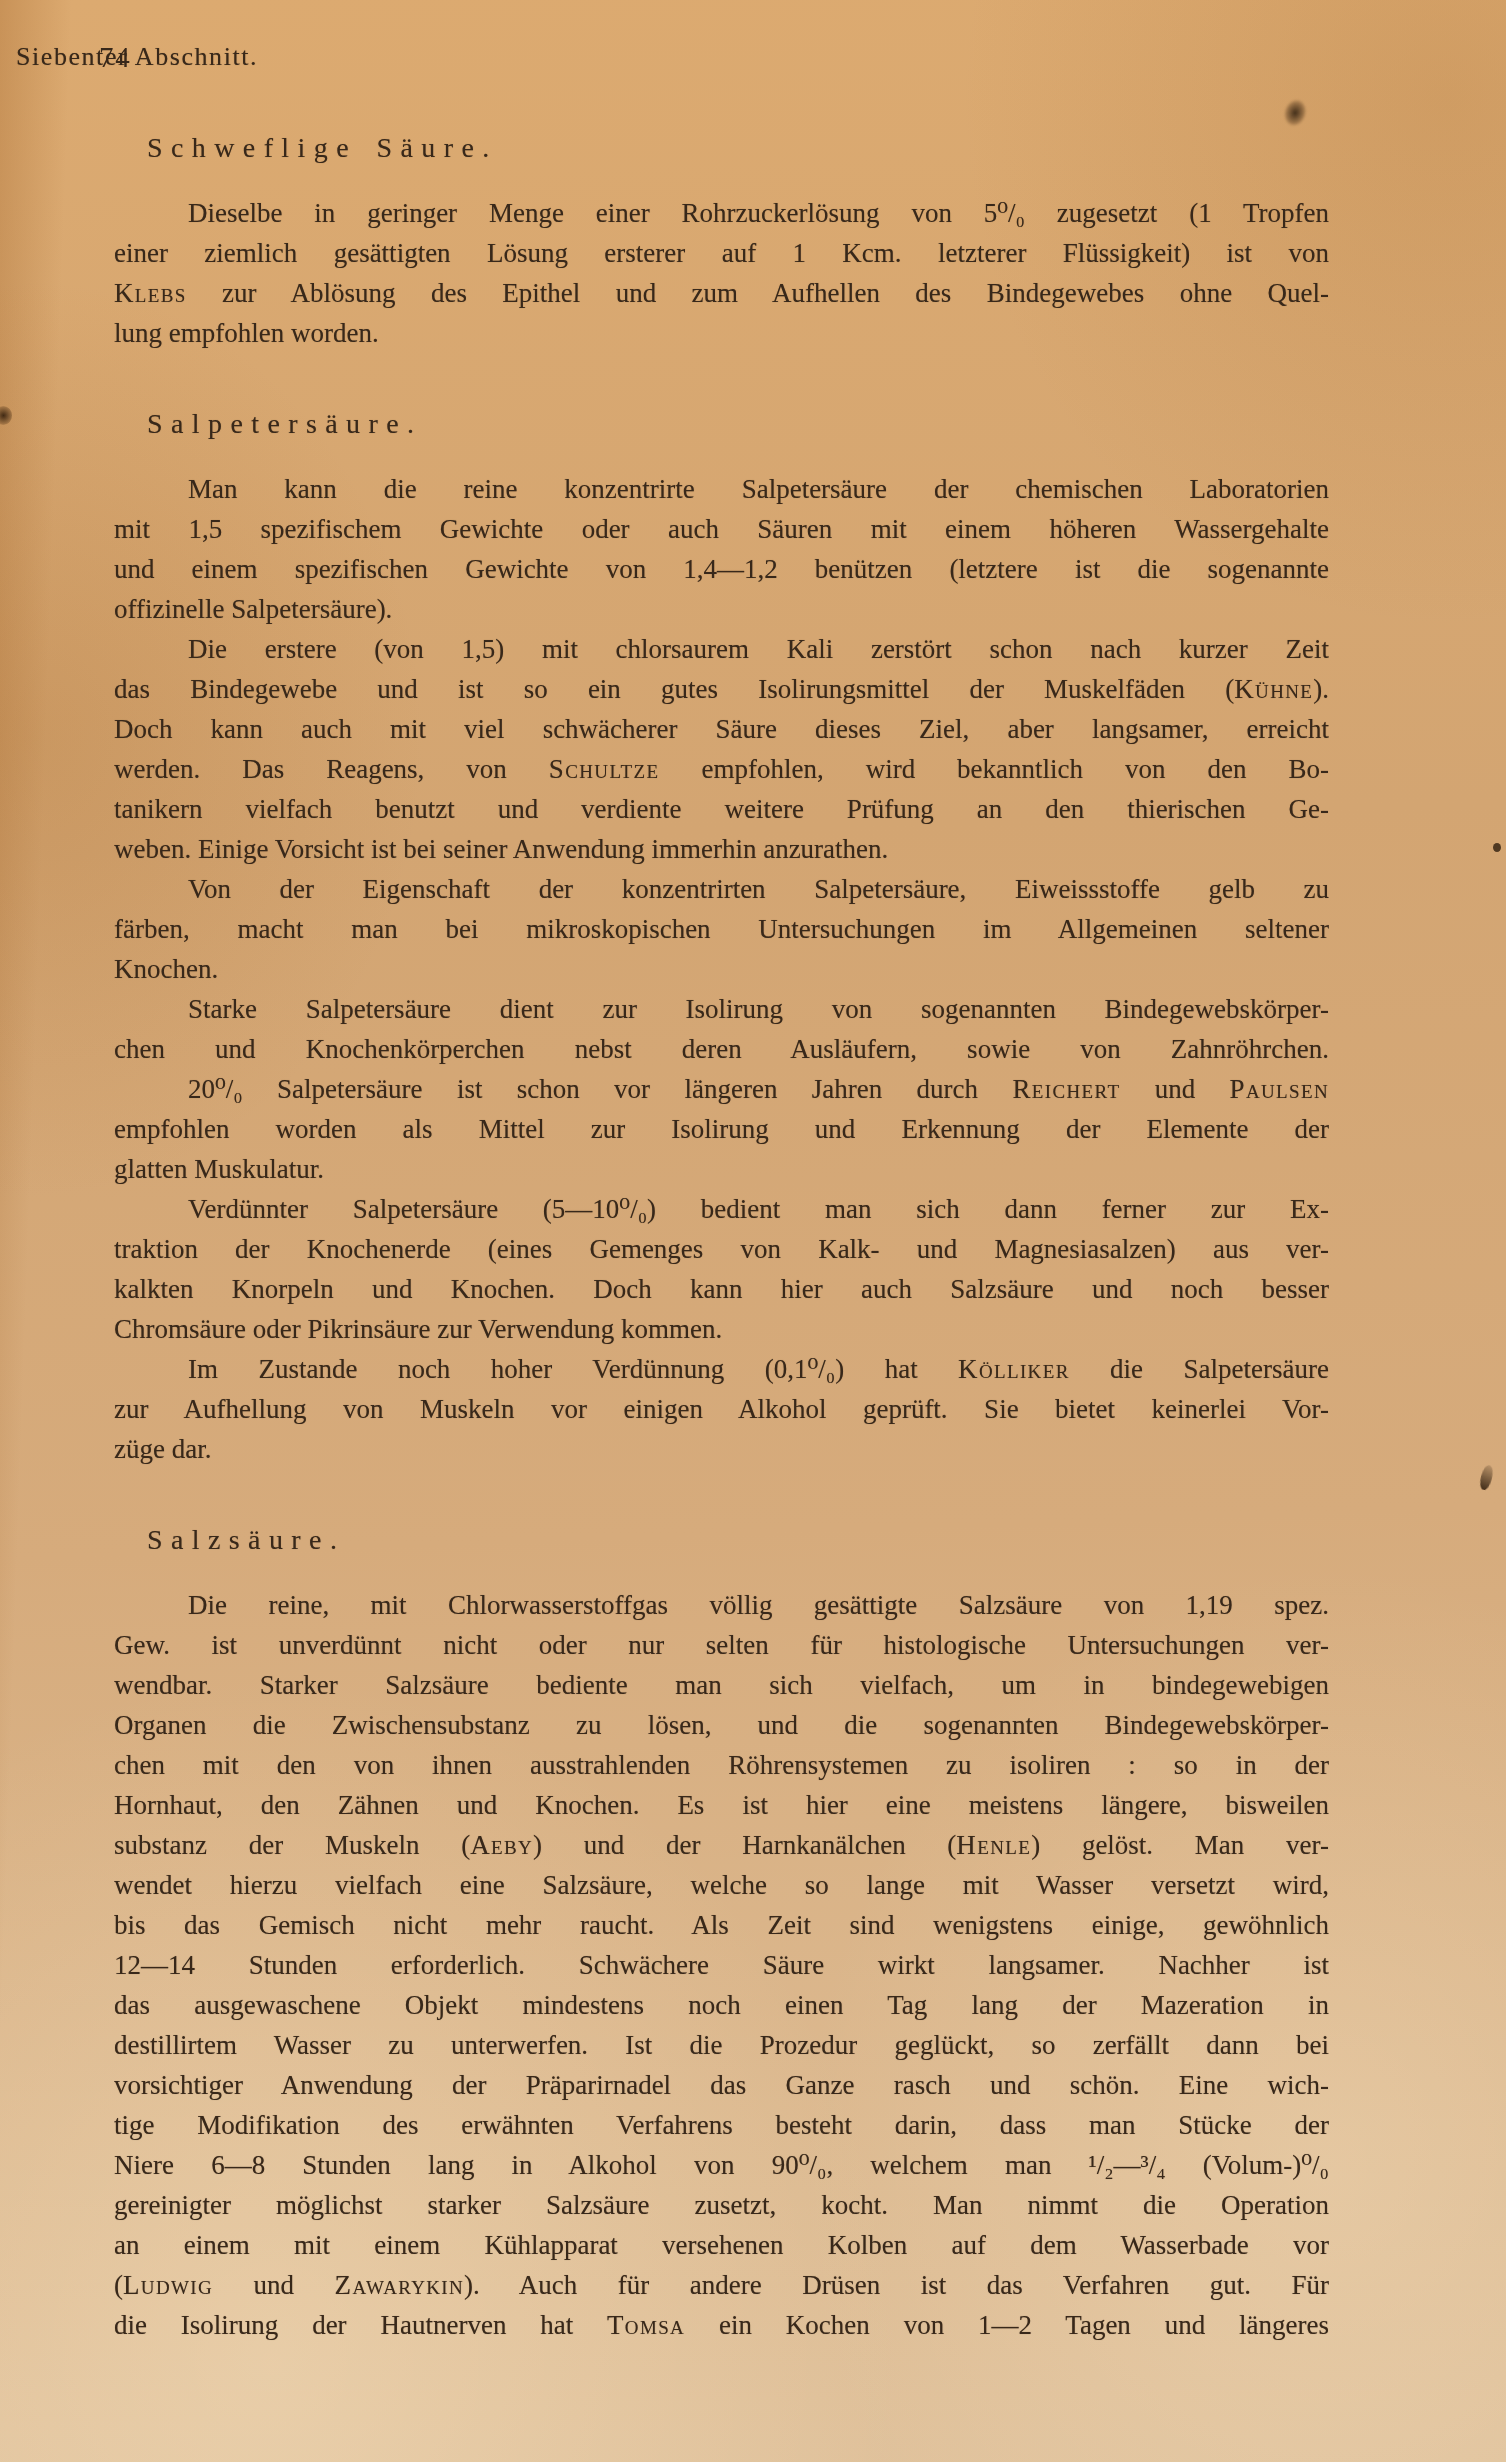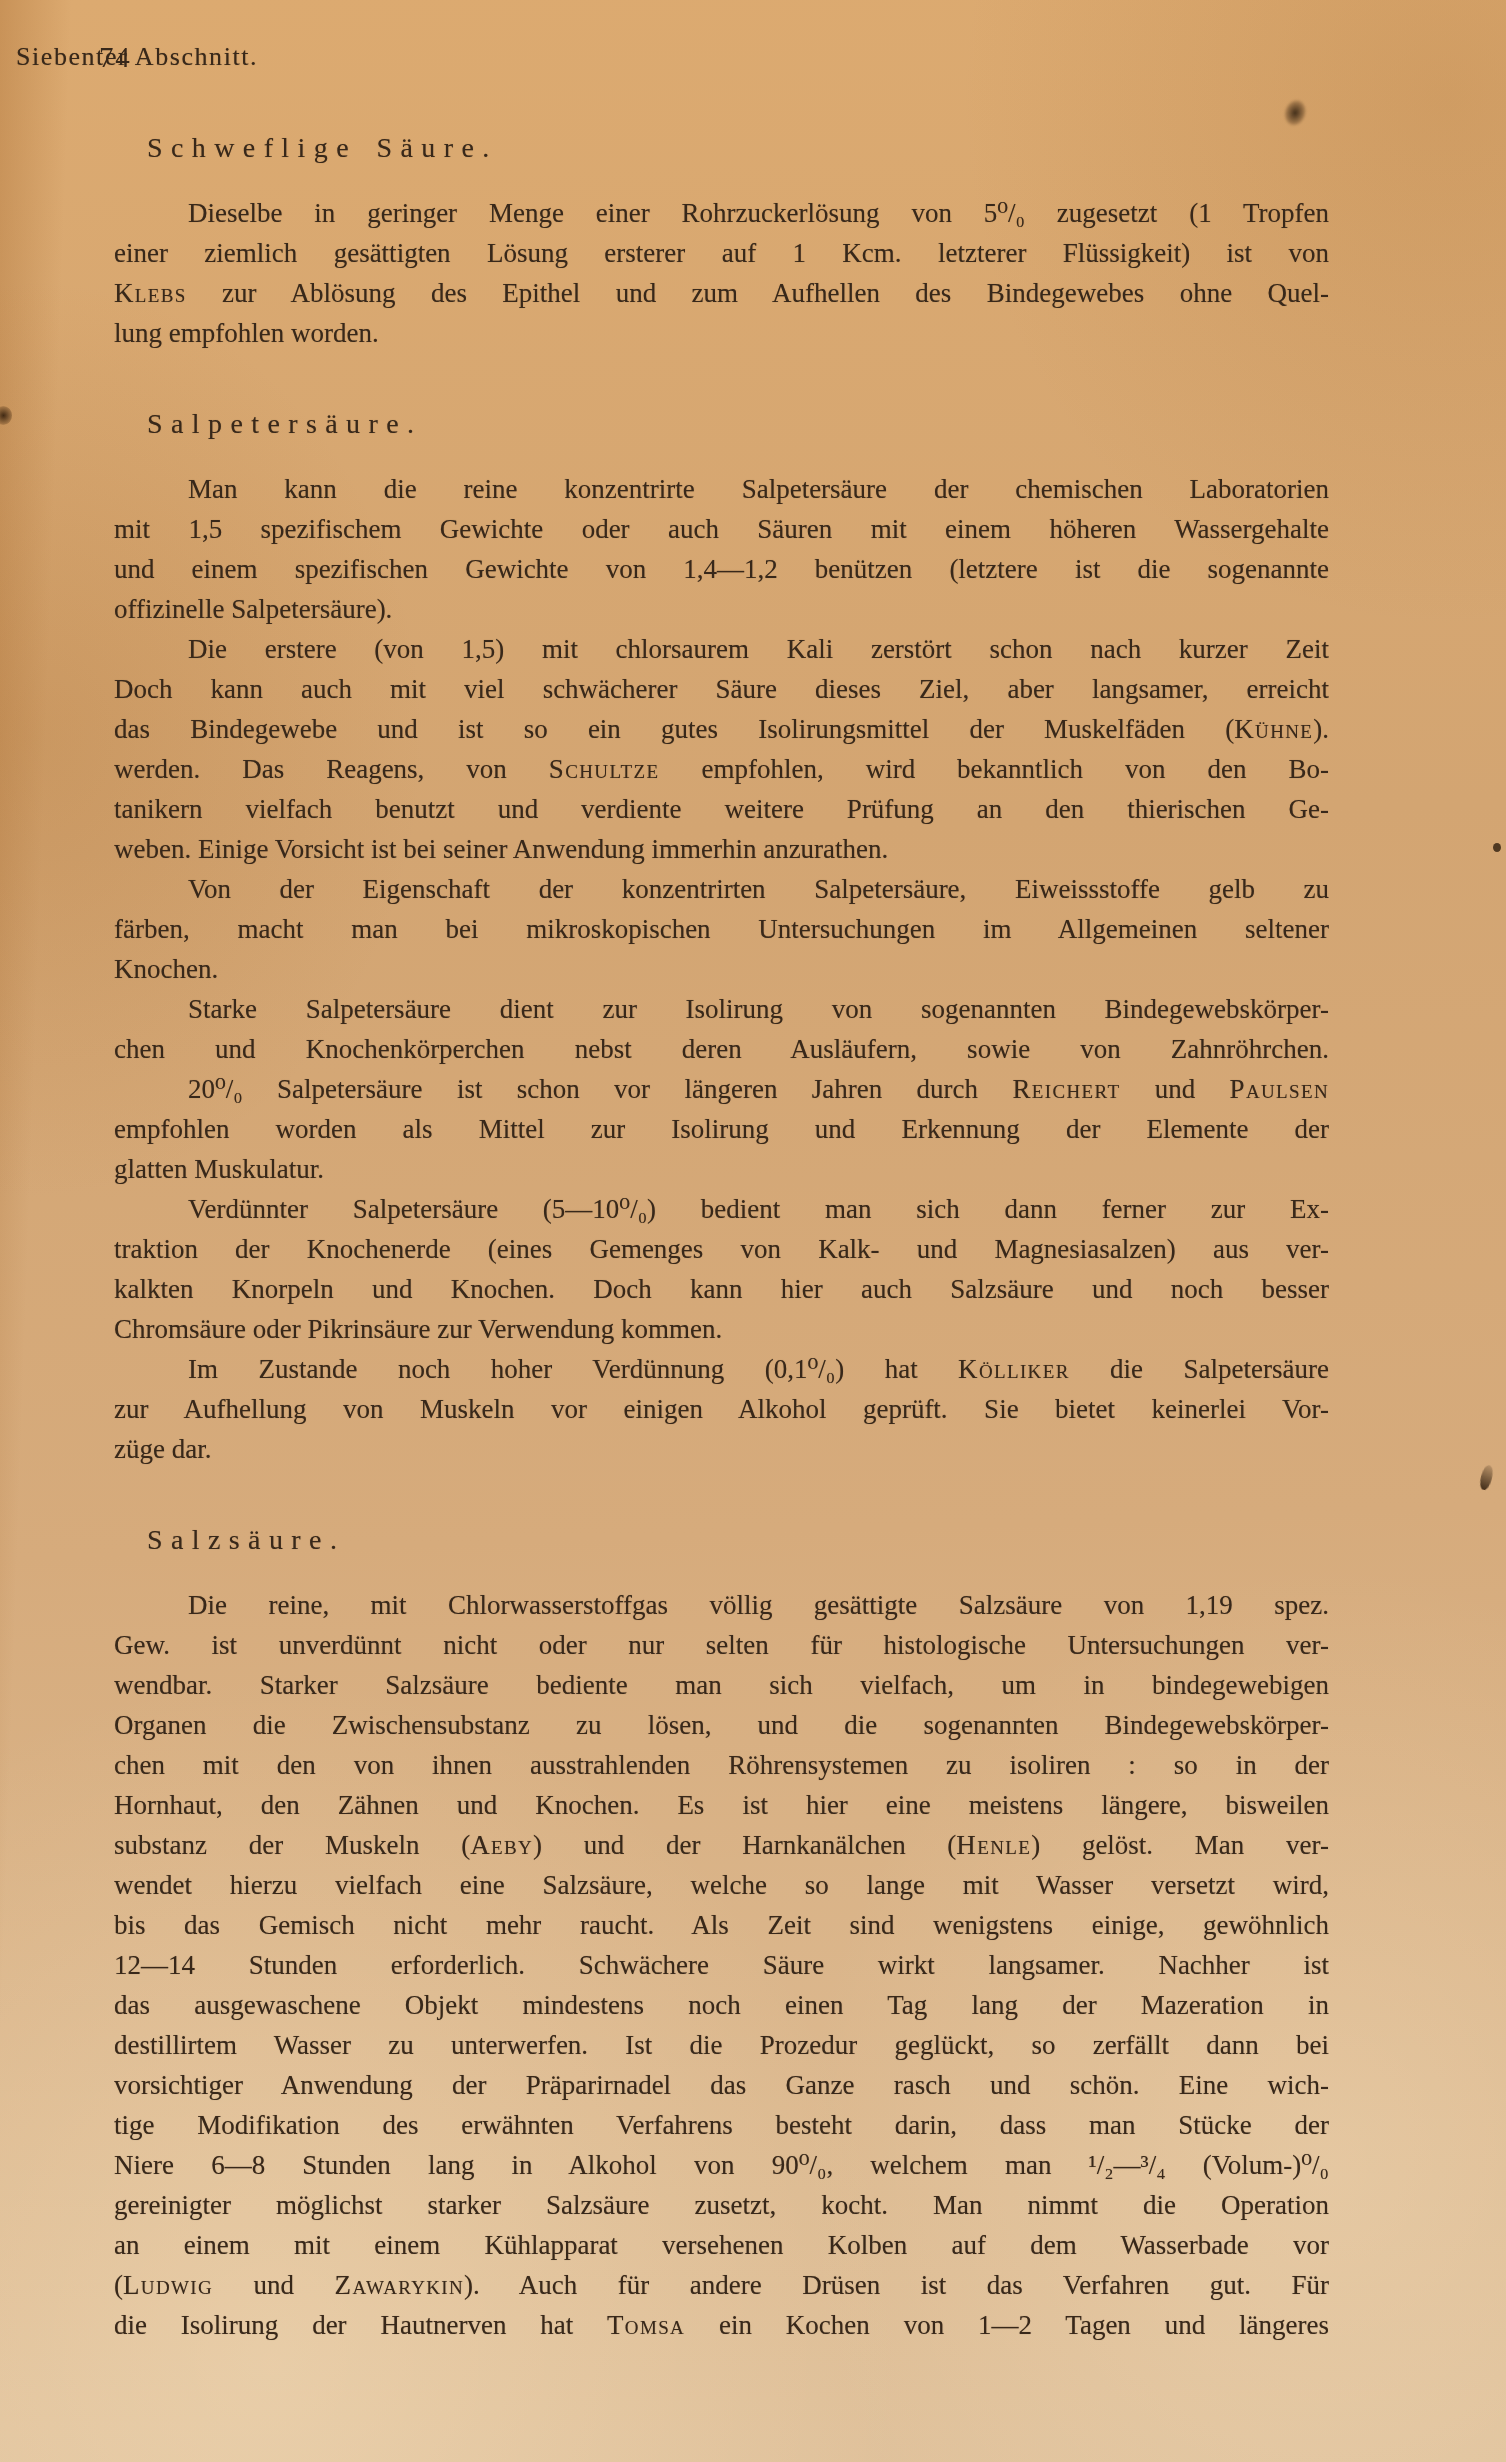--- a/index.html
+++ b/index.html
@@ -97,22 +97,22 @@
         </div>
         <div class="heading">Salpetersäure.</div>
         <div class="para">
           <div class="line indent"><span>Man kann die reine konzentrirte Salpetersäure der chemischen Laboratorien</span></div>
           <div class="line"><span>mit 1,5 spezifischem Gewichte oder auch Säuren mit einem höheren Wassergehalte</span></div>
           <div class="line"><span>und einem spezifischen Gewichte von 1,4—1,2 benützen (letztere ist die sogenannte</span></div>
           <div class="line last"><span>offizinelle Salpetersäure).</span></div>
         </div>
         <div class="para">
           <div class="line indent"><span>Die erstere (von 1,5) mit chlorsaurem Kali zerstört schon nach kurzer Zeit</span></div>
+          <div class="line"><span>das Bindegewebe und ist so ein gutes Isolirungsmittel der Muskelfäden (</span><span class="sc">Kühne</span><span>).</span></div>
           <div class="line"><span>Doch kann auch mit viel schwächerer Säure dieses Ziel, aber langsamer, erreicht</span></div>
-          <div class="line"><span>das Bindegewebe und ist so ein gutes Isolirungsmittel der Muskelfäden (</span><span class="sc">Kühne</span><span>).</span></div>
           <div class="line"><span>werden. Das Reagens, von </span><span class="sc">Schultze</span><span> empfohlen, wird bekanntlich von den Bo-</span></div>
           <div class="line"><span>tanikern vielfach benutzt und verdiente weitere Prüfung an den thierischen Ge-</span></div>
           <div class="line last"><span>weben. Einige Vorsicht ist bei seiner Anwendung immerhin anzurathen.</span></div>
         </div>
         <div class="para">
           <div class="line indent"><span>Von der Eigenschaft der konzentrirten Salpetersäure, Eiweissstoffe gelb zu</span></div>
           <div class="line"><span>färben, macht man bei mikroskopischen Untersuchungen im Allgemeinen seltener</span></div>
           <div class="line last"><span>Knochen.</span></div>
         </div>
         <div class="para">

